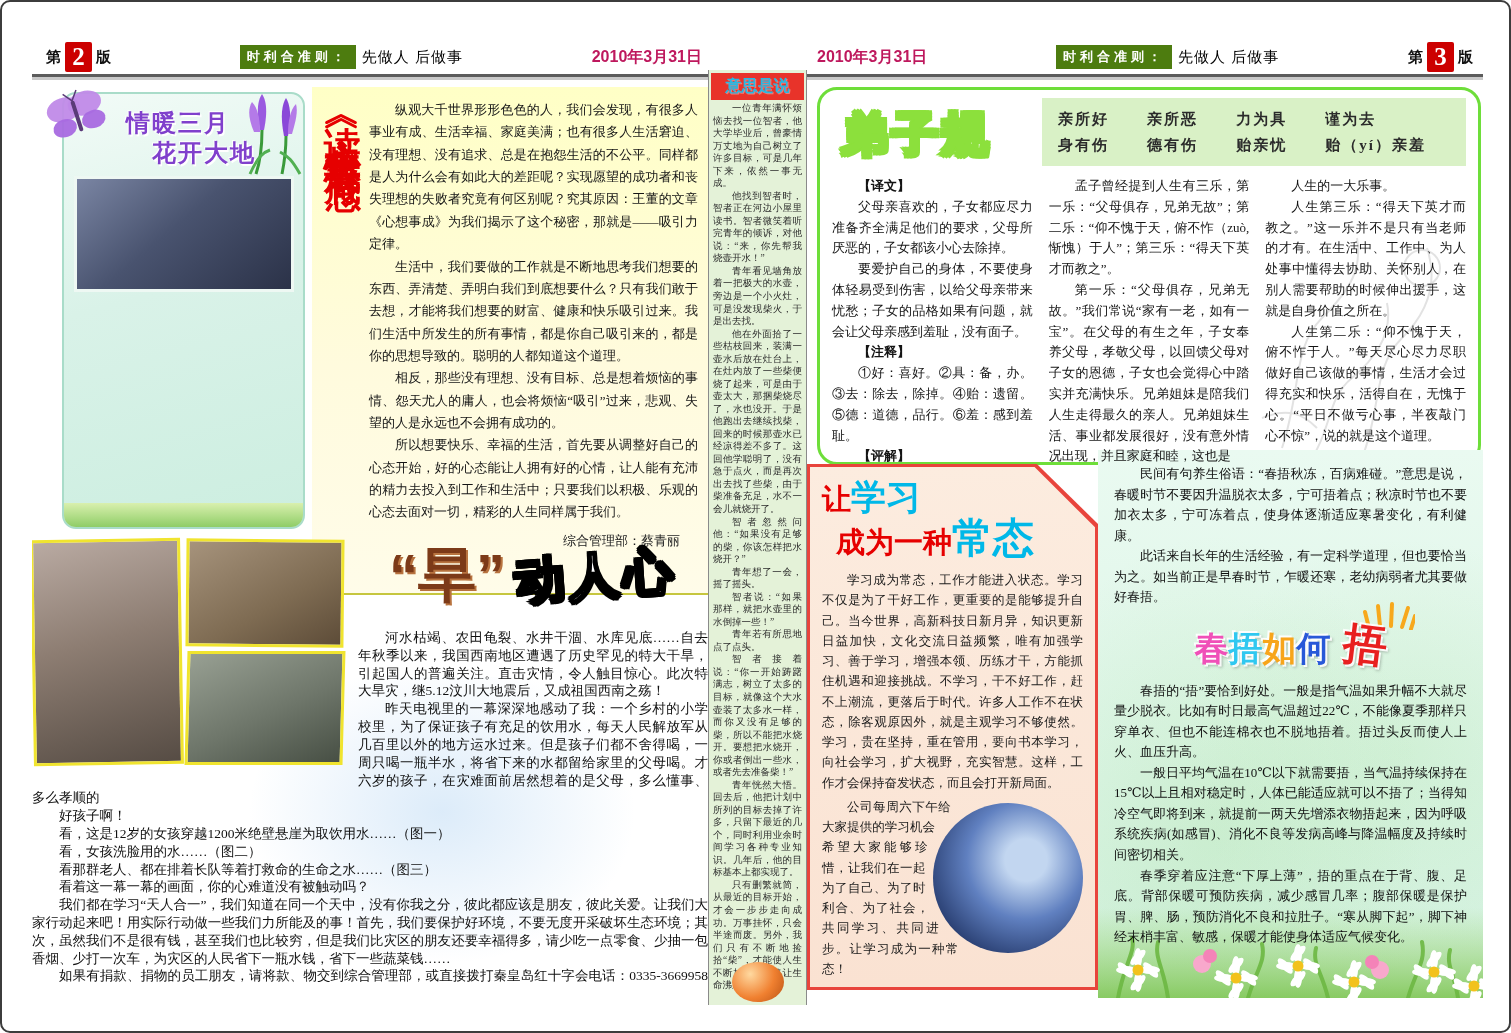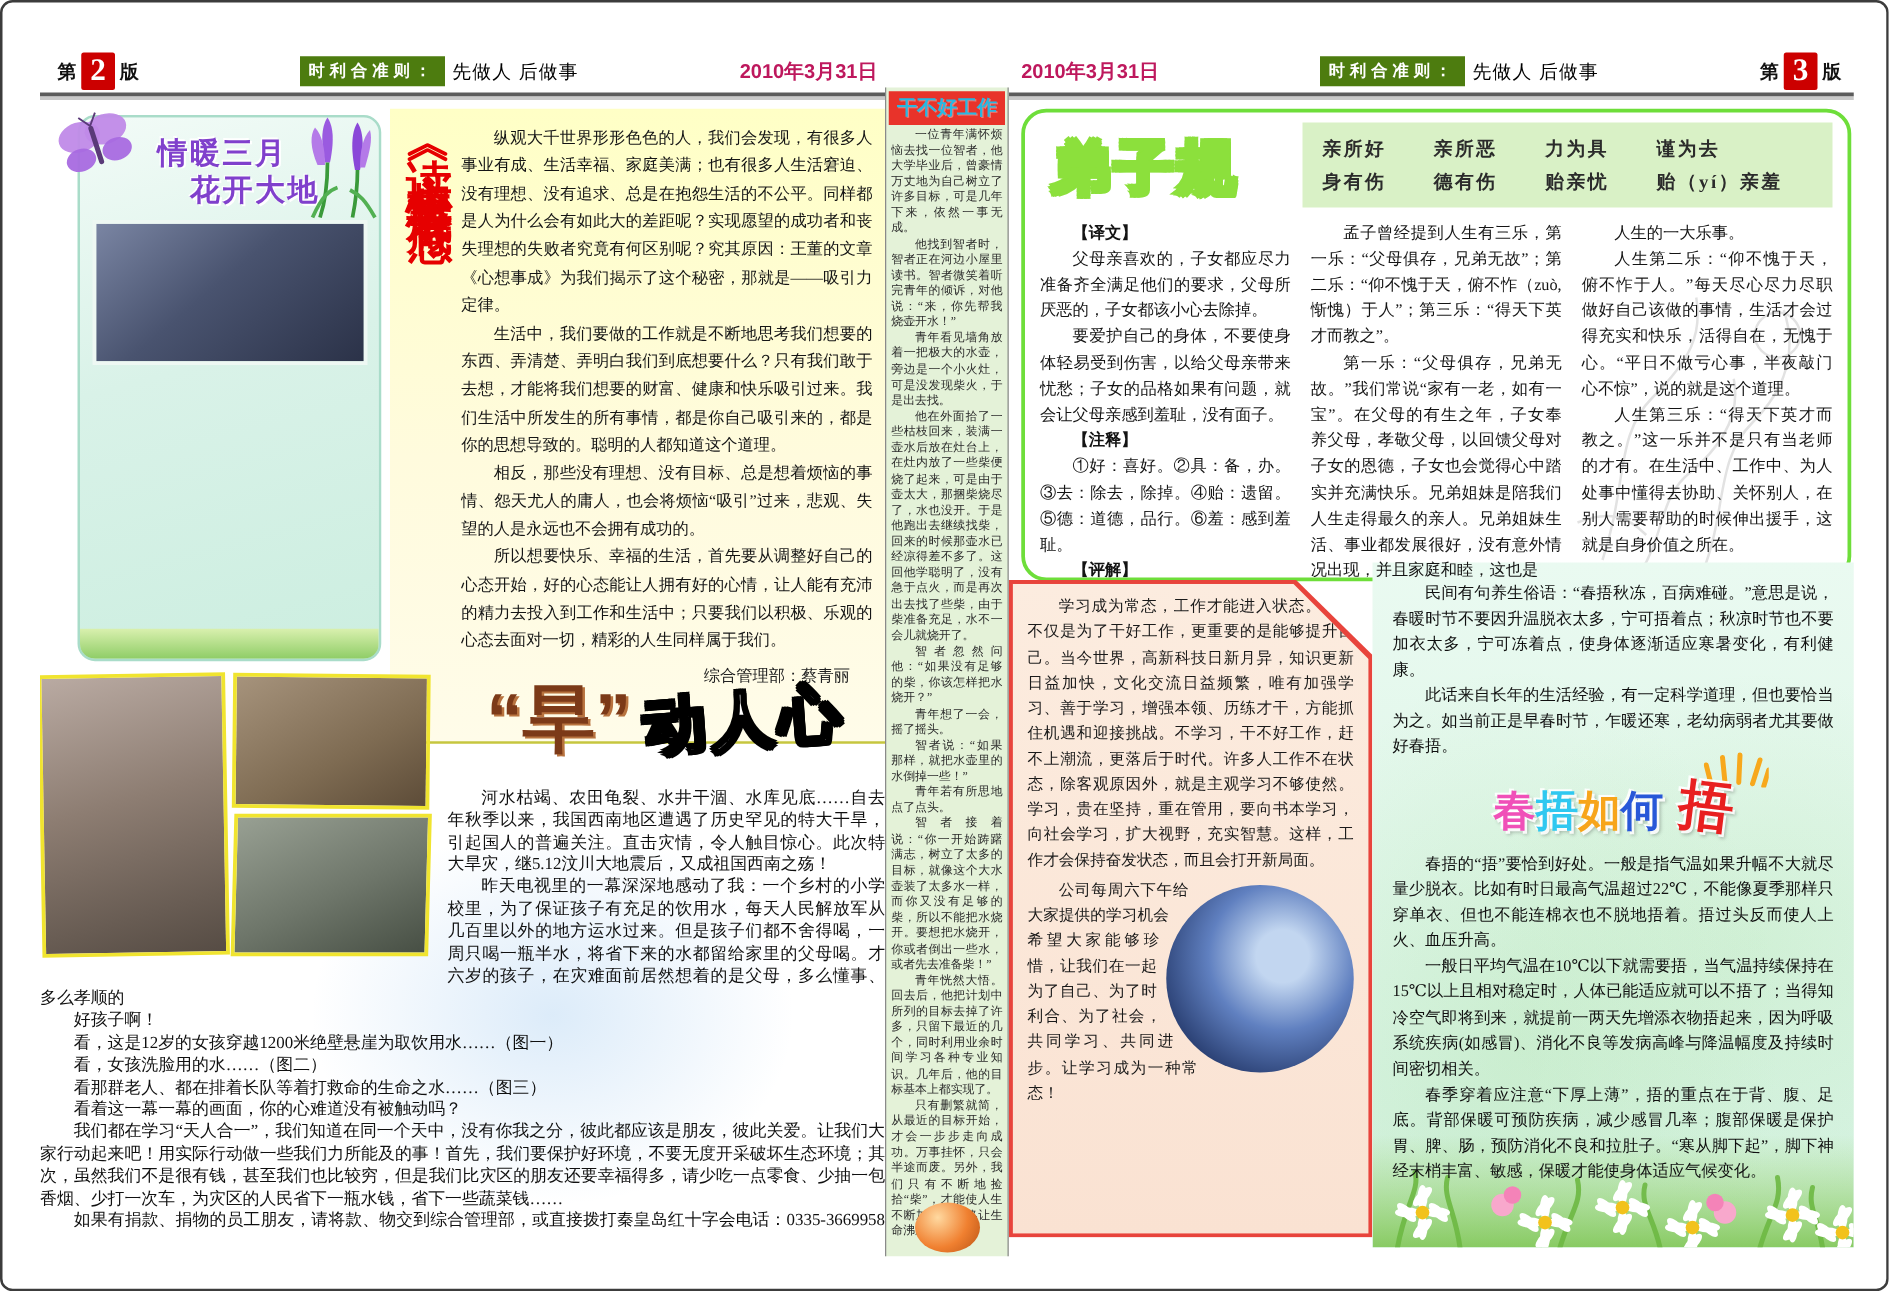--- a/index.html
+++ b/index.html
@@ -219,21 +219,21 @@
       <p>看，这是12岁的女孩穿越1200米绝壁悬崖为取饮用水……（图一）</p>
       <p>看，女孩洗脸用的水……（图二）</p>
       <p>看那群老人、都在排着长队等着打救命的生命之水……（图三）</p>
       <p>看着这一幕一幕的画面，你的心难道没有被触动吗？</p>
       <p>我们都在学习“天人合一”，我们知道在同一个天中，没有你我之分，彼此都应该是朋友，彼此关爱。让我们大家行动起来吧！用实际行动做一些我们力所能及的事！首先，我们要保护好环境，不要无度开采破坏生态环境；其次，虽然我们不是很有钱，甚至我们也比较穷，但是我们比灾区的朋友还要幸福得多，请少吃一点零食、少抽一包香烟、少打一次车，为灾区的人民省下一瓶水钱，省下一些蔬菜钱……</p>
       <p>如果有捐款、捐物的员工朋友，请将款、物交到综合管理部，或直接拨打秦皇岛红十字会电话：0335-3669958联系捐款事项。</p>
     </div>
   </div>
 
   <div class="kettle">
-    <div class="kettle-title">干不好工作</div>
+    <div class="kettle-title">意思是说</div>
     <p>一位青年满怀烦恼去找一位智者，他大学毕业后，曾豪情万丈地为自己树立了许多目标，可是几年下来，依然一事无成。</p>
     <p>他找到智者时，智者正在河边小屋里读书。智者微笑着听完青年的倾诉，对他说：“来，你先帮我烧壶开水！”</p>
     <p>青年看见墙角放着一把极大的水壶，旁边是一个小火灶，可是没发现柴火，于是出去找。</p>
     <p>他在外面拾了一些枯枝回来，装满一壶水后放在灶台上，在灶内放了一些柴便烧了起来，可是由于壶太大，那捆柴烧尽了，水也没开。于是他跑出去继续找柴，回来的时候那壶水已经凉得差不多了。这回他学聪明了，没有急于点火，而是再次出去找了些柴，由于柴准备充足，水不一会儿就烧开了。</p>
     <p>智者忽然问他：“如果没有足够的柴，你该怎样把水烧开？”</p>
     <p>青年想了一会，摇了摇头。</p>
     <p>智者说：“如果那样，就把水壶里的水倒掉一些！”</p>
     <p>青年若有所思地点了点头。</p>
     <p>智者接着说：“你一开始踌躇满志，树立了太多的目标，就像这个大水壶装了太多水一样，而你又没有足够的柴，所以不能把水烧开。要想把水烧开，你或者倒出一些水，或者先去准备柴！”</p>
     <p>青年恍然大悟。回去后，他把计划中所列的目标去掉了许多，只留下最近的几个，同时利用业余时间学习各种专业知识。几年后，他的目标基本上都实现了。</p>
@@ -272,28 +272,32 @@
         <p class="dz-label">【注释】</p>
         <p>①好：喜好。②具：备，办。③去：除去，除掉。④贻：遗留。⑤德：道德，品行。⑥羞：感到羞耻。</p>
         <p class="dz-label">【评解】</p>
       </div>
       <div class="dz-col">
         <p>孟子曾经提到人生有三乐，第一乐：“父母俱存，兄弟无故”；第二乐：“仰不愧于天，俯不怍（zuò,惭愧）于人”；第三乐：“得天下英才而教之”。</p>
         <p>第一乐：“父母俱存，兄弟无故。”我们常说“家有一老，如有一宝”。在父母的有生之年，子女奉养父母，孝敬父母，以回馈父母对子女的恩德，子女也会觉得心中踏实并充满快乐。兄弟姐妹是陪我们人生走得最久的亲人。兄弟姐妹生活、事业都发展很好，没有意外情况出现，并且家庭和睦，这也是</p>
       </div>
       <div class="dz-col">
         <p>人生的一大乐事。</p>
+        <p>人生第三乐：“得天下英才而教之。”这一乐并不是只有当老师的才有。在生活中、工作中、为人处事中懂得去协助、关怀别人，在别人需要帮助的时候伸出援手，这就是自身价值之所在。</p>
         <p>人生第二乐：“仰不愧于天，俯不怍于人。”每天尽心尽力尽职做好自己该做的事情，生活才会过得充实和快乐，活得自在，无愧于心。“平日不做亏心事，半夜敲门心不惊”，说的就是这个道理。</p>
-        <p>人生第三乐：“得天下英才而教之。”这一乐并不是只有当老师的才有。在生活中、工作中、为人处事中懂得去协助、关怀别人，在别人需要帮助的时候伸出援手，这就是自身价值之所在。</p>
       </div>
     </div>
   </div>
 
   <div class="study">
     <div class="study-inner">
+      <div class="study-title">
+        <span class="st-red">让</span><span class="st-cyan">学习</span>
+        <span class="line2"><span class="st-red">成为一种</span><span class="st-cyan2">常态</span></span>
+      </div>
       <p>学习成为常态，工作才能进入状态。学习不仅是为了干好工作，更重要的是能够提升自己。当今世界，高新科技日新月异，知识更新日益加快，文化交流日益频繁，唯有加强学习、善于学习，增强本领、历练才干，方能抓住机遇和迎接挑战。不学习，干不好工作，赶不上潮流，更落后于时代。许多人工作不在状态，除客观原因外，就是主观学习不够使然。学习，贵在坚持，重在管用，要向书本学习，向社会学习，扩大视野，充实智慧。这样，工作才会保持奋发状态，而且会打开新局面。</p>
       <div>
         <div class="study-photo"></div>
         <p>公司每周六下午给大家提供的学习机会希望大家能够珍惜，让我们在一起为了自己、为了时利合、为了社会，共同学习、共同进步。让学习成为一种常态！</p>
       </div>
     </div>
   </div>
 
   <div class="chunwu">
     <p>民间有句养生俗语：“春捂秋冻，百病难碰。”意思是说，春暖时节不要因升温脱衣太多，宁可捂着点；秋凉时节也不要加衣太多，宁可冻着点，使身体逐渐适应寒暑变化，有利健康。</p>

